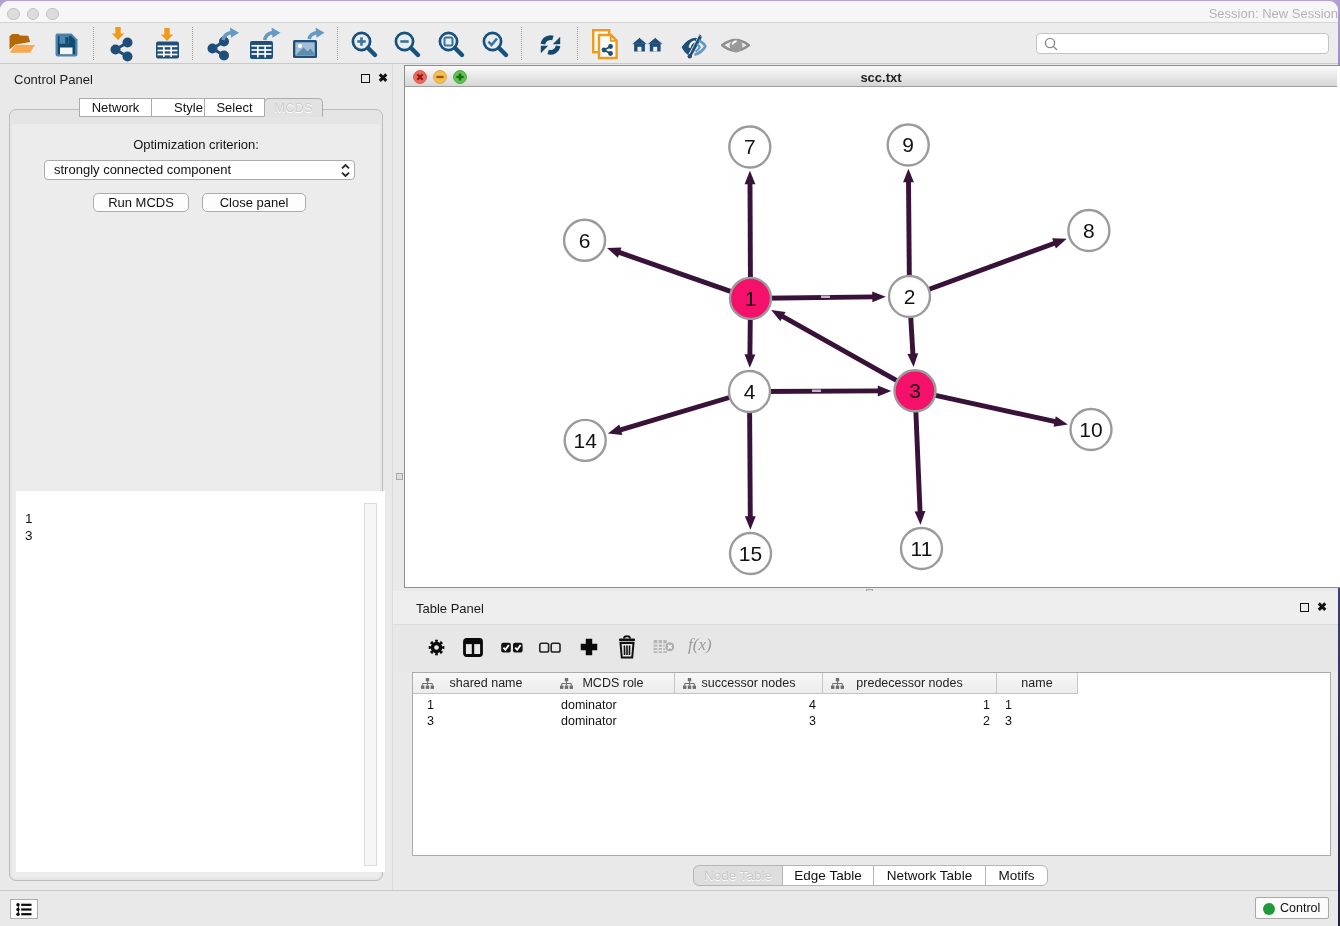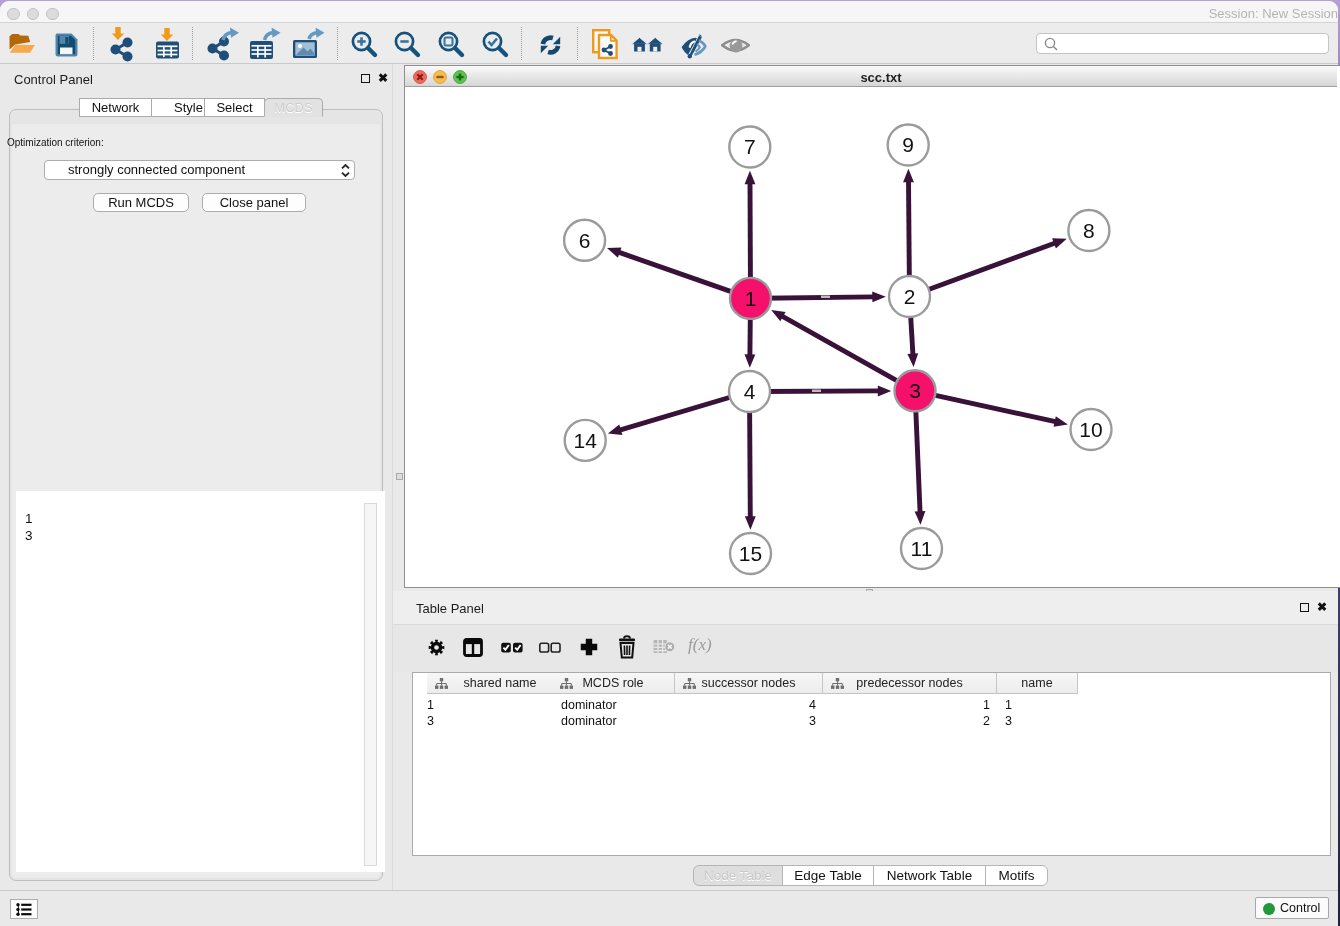--- a/index.html
+++ b/index.html
@@ -212,22 +212,22 @@
   <div class="abs phead" style="left:14px;top:72px">Control Panel</div>
   <div class="float-ic" style="left:361px;top:74px"></div>
   <div class="close-x" style="left:378px;top:71px">✖</div>
   <div class="tab" style="left:79px;top:98px;width:73px">Network</div>
   <div class="tab" style="left:151px;top:98px;width:75px">Style</div>
   <div class="tab" style="left:204px;top:98px;width:61px">Select</div>
   <div class="tab tabsel" style="left:264px;top:98px;width:59px">MCDS</div>
   <div id="cp-content" class="abs"></div>
   <div id="cp-inner" class="abs"></div>
   <div class="abs" style="left:392px;top:64px;width:1px;height:827px;background:#DCDCDC"></div>
-  <div class="abs" style="left:7px;top:137px;width:378px;text-align:left;font-size:10px;color:#111">Optimization criterion:</div>
-  <div class="abs" style="left:44px;top:160px;width:311px;height:20px;background:#fff;border:1px solid #ACACAC;border-radius:4px;font-size:13px;color:#111;line-height:18px;padding-left:23px">strongly connected component
+  <div class="abs" style="left:7px;top:137px;width:378px;text-align:center;font-size:13px;color:#111">Optimization criterion:</div>
+  <div class="abs" style="left:44px;top:160px;width:311px;height:20px;background:#fff;border:1px solid #ACACAC;border-radius:4px;font-size:13px;color:#111;line-height:18px;padding-left:9px">strongly connected component
     <svg width="9" height="13" style="position:absolute;right:4px;top:3px" viewBox="0 0 9 13">
       <path d="M1 4.4 L4.5 1 L8 4.4" fill="none" stroke="#2B2B2B" stroke-width="1.9"></path>
       <path d="M1 8.6 L4.5 12 L8 8.6" fill="none" stroke="#2B2B2B" stroke-width="1.9"></path>
     </svg>
   </div>
   <div class="btn" style="left:93px;top:193px;width:96px">Run MCDS</div>
   <div class="btn" style="left:202px;top:193px;width:104px">Close panel</div>
 
   <div class="abs" style="left:16px;top:491px;width:369px;height:381px;background:#fff"></div>
   <div class="abs" style="left:25px;top:511px;font-size:13.5px;color:#111;line-height:16.5px">1<br>3</div>
@@ -365,21 +365,21 @@
           <line x1="0.5" y1="11.6" x2="14" y2="11.6"></line>
           <line x1="5" y1="1" x2="5" y2="14"></line>
           <line x1="9.6" y1="1" x2="9.6" y2="14"></line>
         </g>
         <circle cx="16.8" cy="7.8" r="4.9" fill="#ABABAB" stroke="#E9E9E9" stroke-width="1"></circle>
         <path d="M14.9 5.9 L18.7 9.7 M18.7 5.9 L14.9 9.7" stroke="#F2F2F2" stroke-width="1.7"></path>
       </svg>
     <div style="position:absolute;left:284px;top:5px;font-family:'Liberation Serif',serif;font-style:italic;font-size:17px;color:#9B9B9B">f(x)</div>
   </div>
   <div class="abs" id="tablebox" style="left:412px;top:672px;width:919px;height:184px;background:#fff;border:1px solid #ABABAB">
-      <div class="hcell" style="left:14px;width:147px"><svg width="13" height="12" viewBox="0 0 13 12" style="position:absolute;left:8px;top:5px">
+      <div class="hcell" style="left:0;width:147px"><svg width="13" height="12" viewBox="0 0 13 12" style="position:absolute;left:8px;top:5px">
           <g fill="#6E6E6E">
             <rect x="4.8" y="0" width="3.4" height="3.4"></rect>
             <rect x="0" y="7.5" width="3.4" height="3.4"></rect>
             <rect x="4.8" y="7.5" width="3.4" height="3.4"></rect>
             <rect x="9.6" y="7.5" width="3.4" height="3.4"></rect>
           </g>
           <g stroke="#6E6E6E" stroke-width="1">
             <line x1="6.5" y1="3.4" x2="6.5" y2="5.5"></line>
             <line x1="1.7" y1="5.5" x2="11.3" y2="5.5"></line>
             <line x1="1.7" y1="5.5" x2="1.7" y2="7.5"></line>

